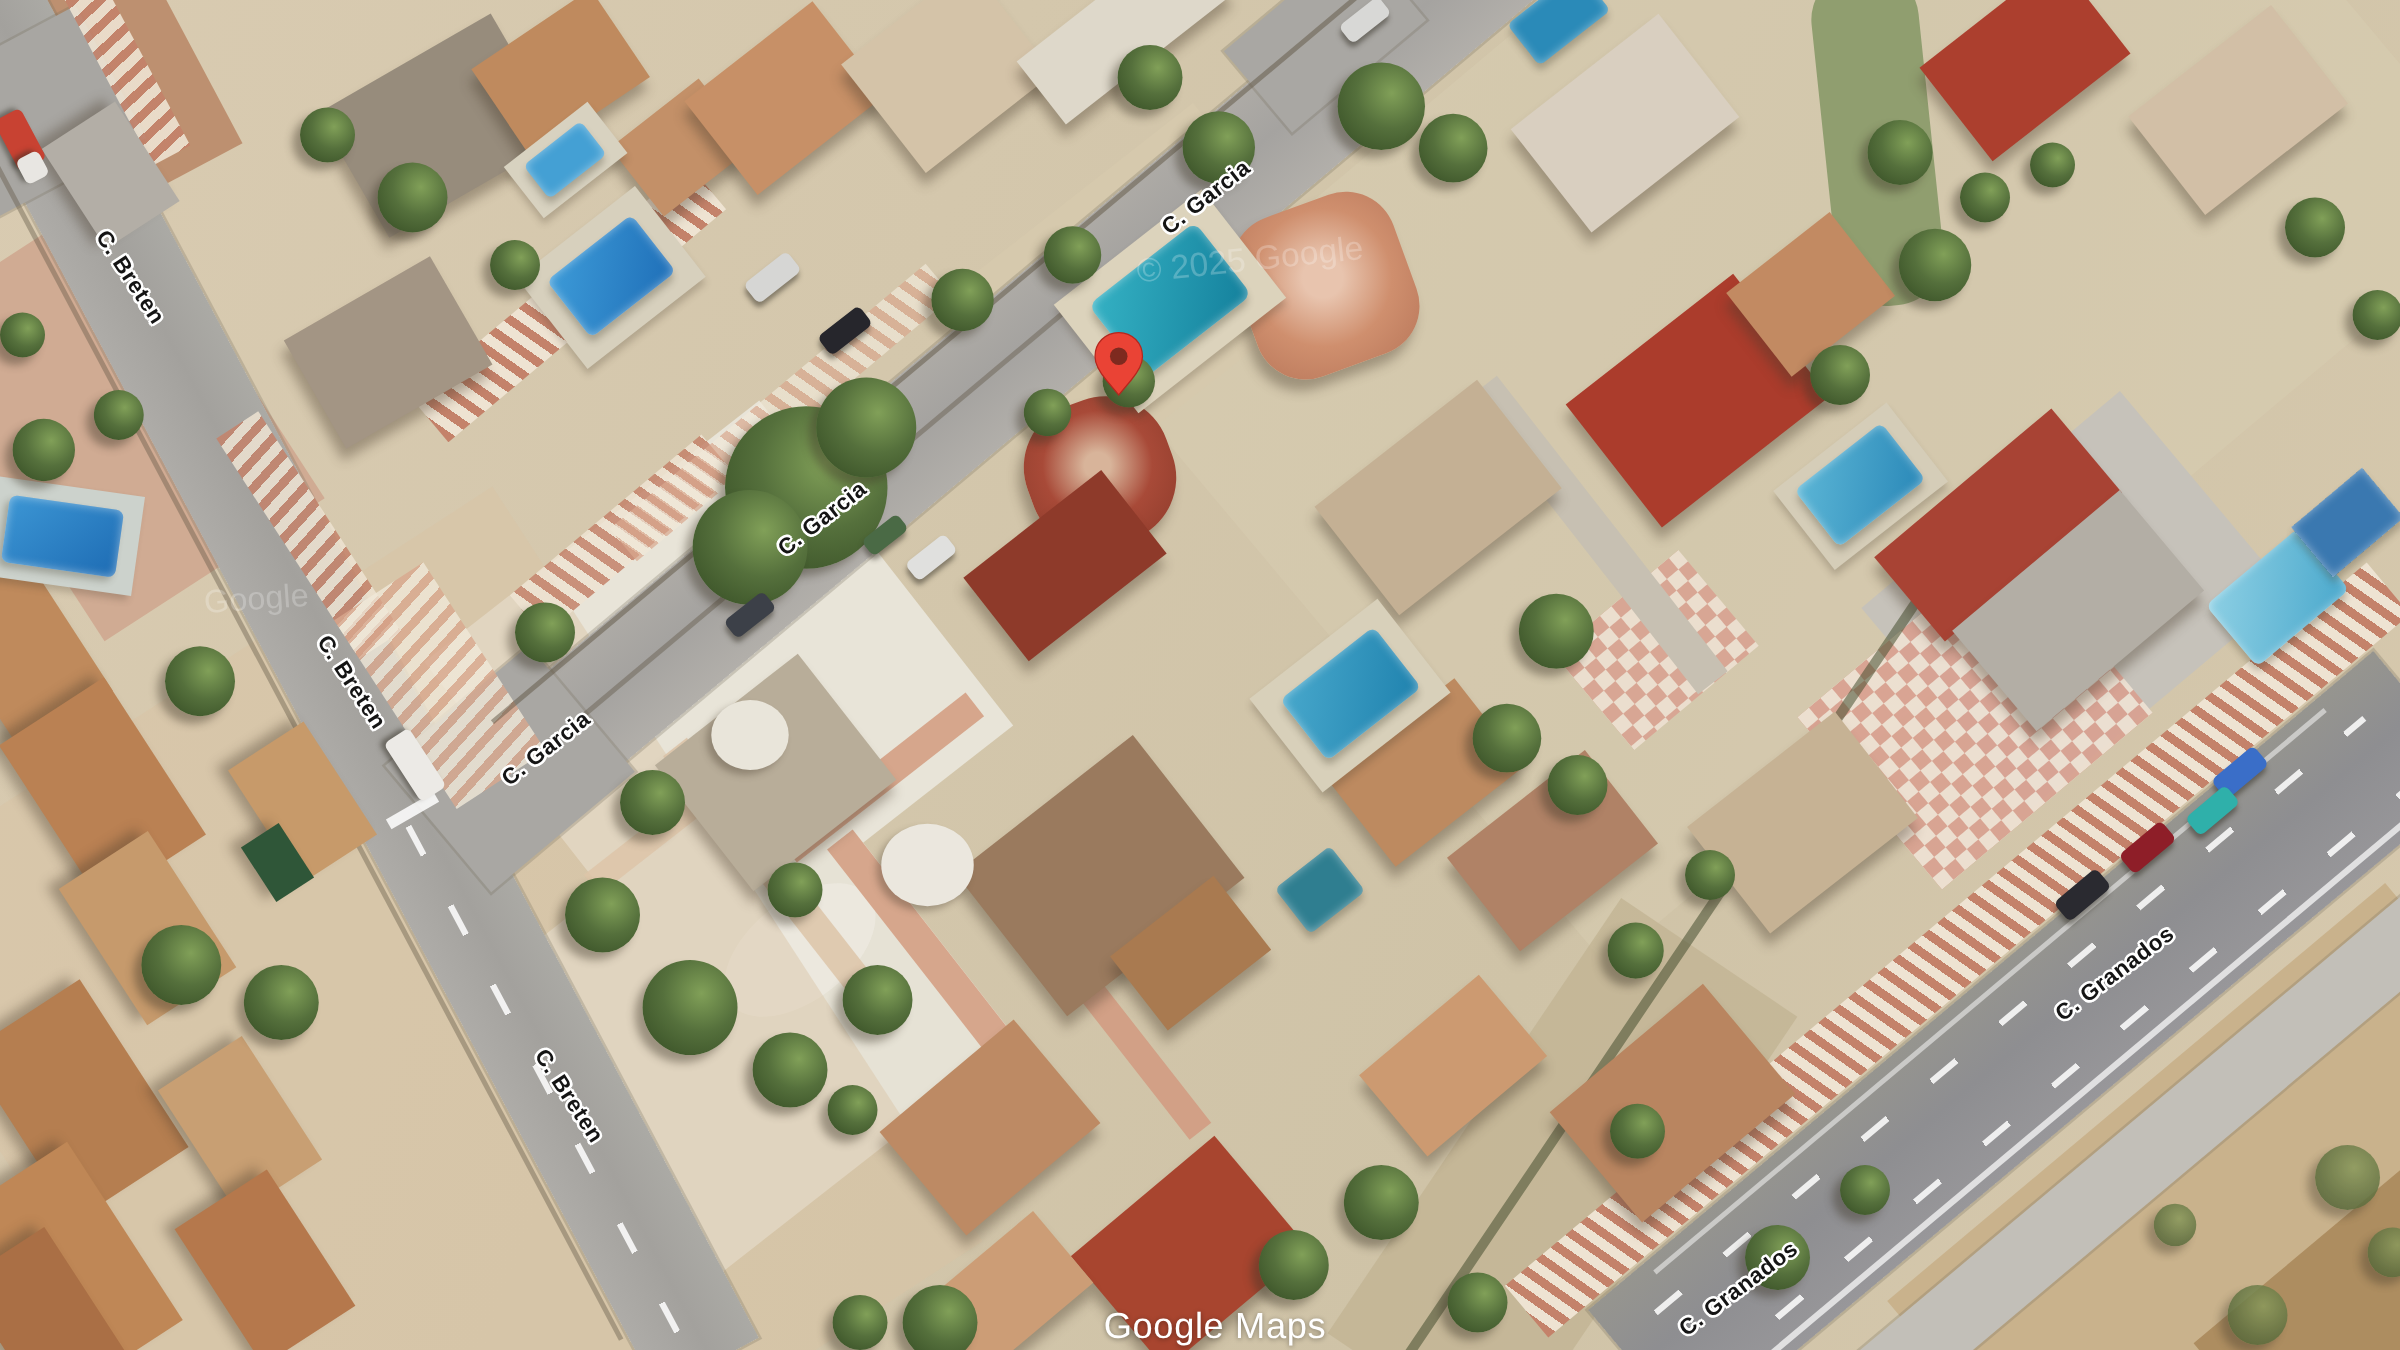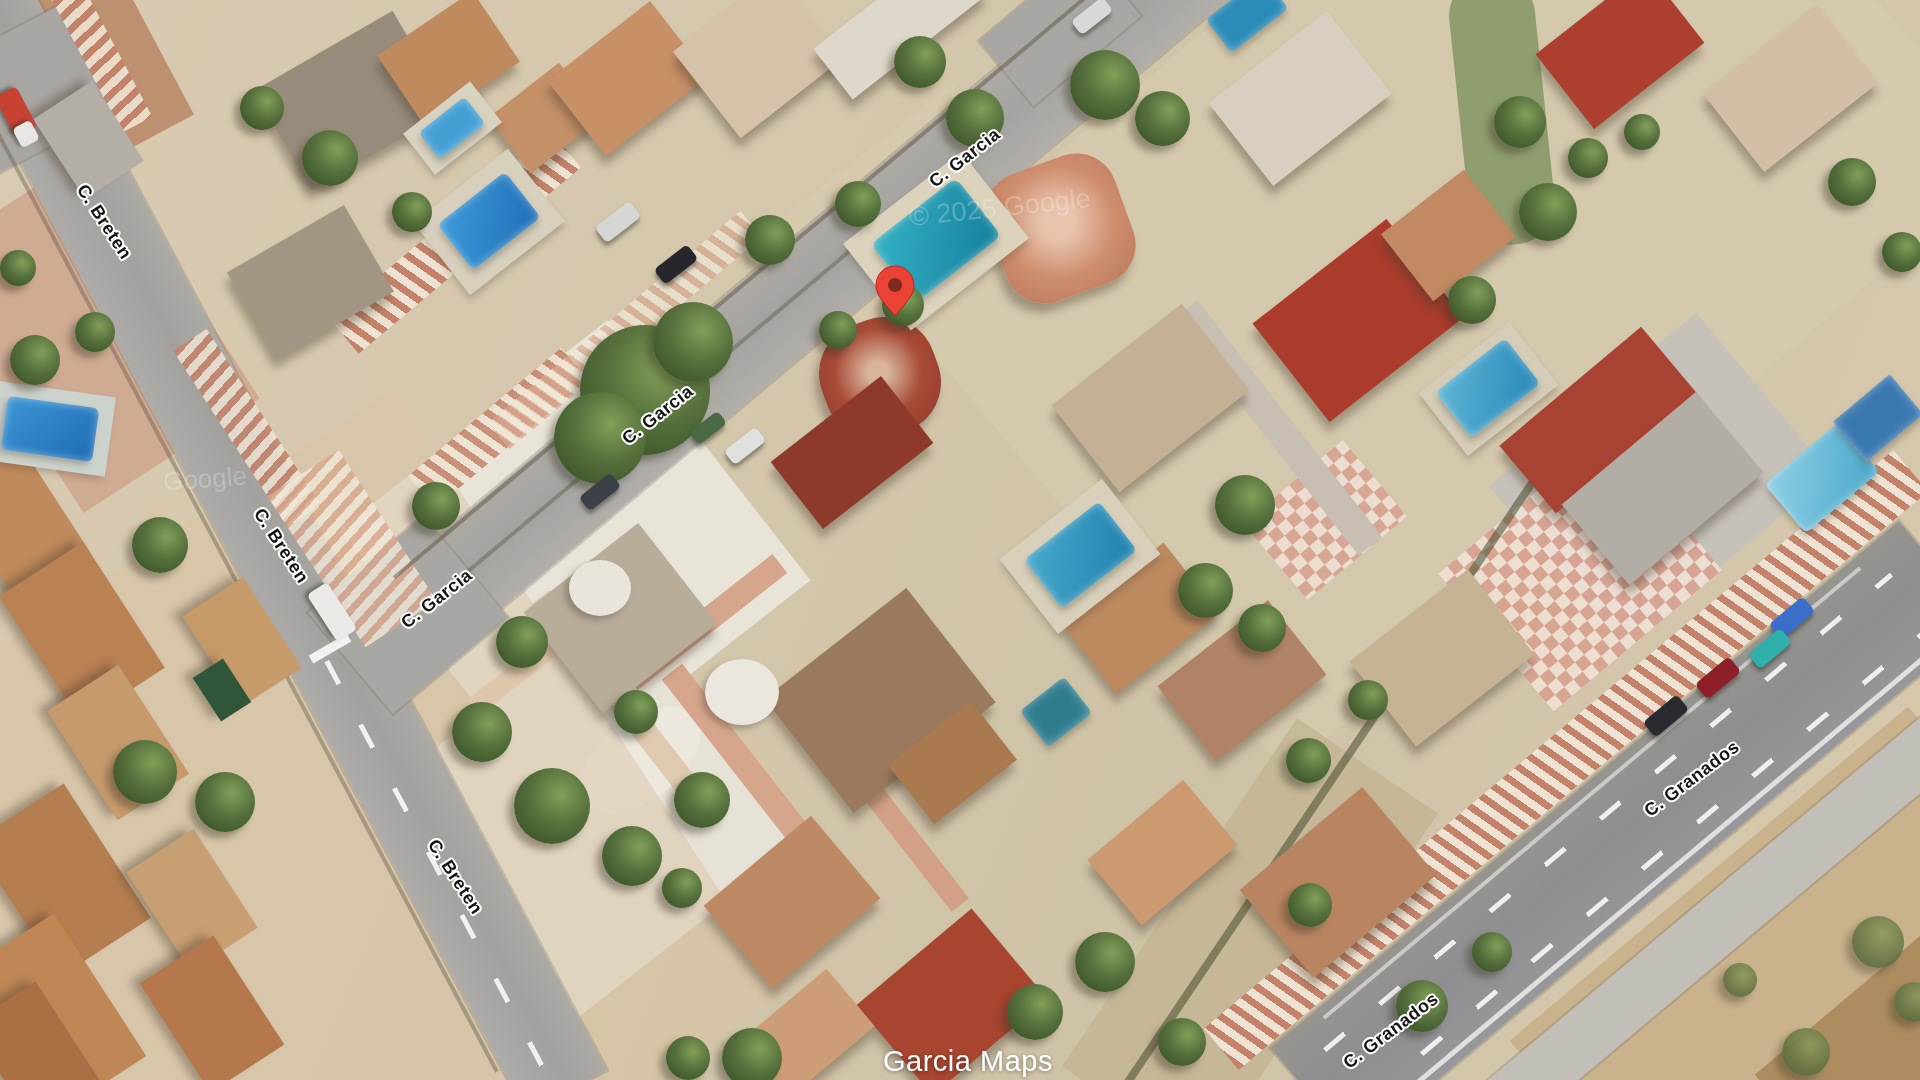--- a/index.html
+++ b/index.html
@@ -213,14 +213,14 @@
       <div class="ft label" style="z-index: 26; left: 1391px; top: 1031px; transform: translate(-50%, -50%) rotate(-37deg);">C. Granados</div>
     </div>
 
   <div class="pin" style="left: 874px; top: 265px;">
     <svg width="42" height="52" viewBox="0 0 42 52">
       <path d="M21 1 C10 1 2 9.6 2 20.2 c0 7.2 4.6 13.6 9.3 19.2 L21 51 l9.7-11.6 C35.4 33.8 40 27.4 40 20.2 40 9.6 32 1 21 1 Z" stroke="#B3271E" stroke-width="1" fill="#EA4335"></path>
       <circle cx="21" cy="20" r="7" fill="#7E2A1F"></circle>
     </svg>
   </div>
 
-  <div class="attribution">Garcia Maps</div>
+  <div class="attribution">Google Maps</div>
 </div>
 
 </body></html>

